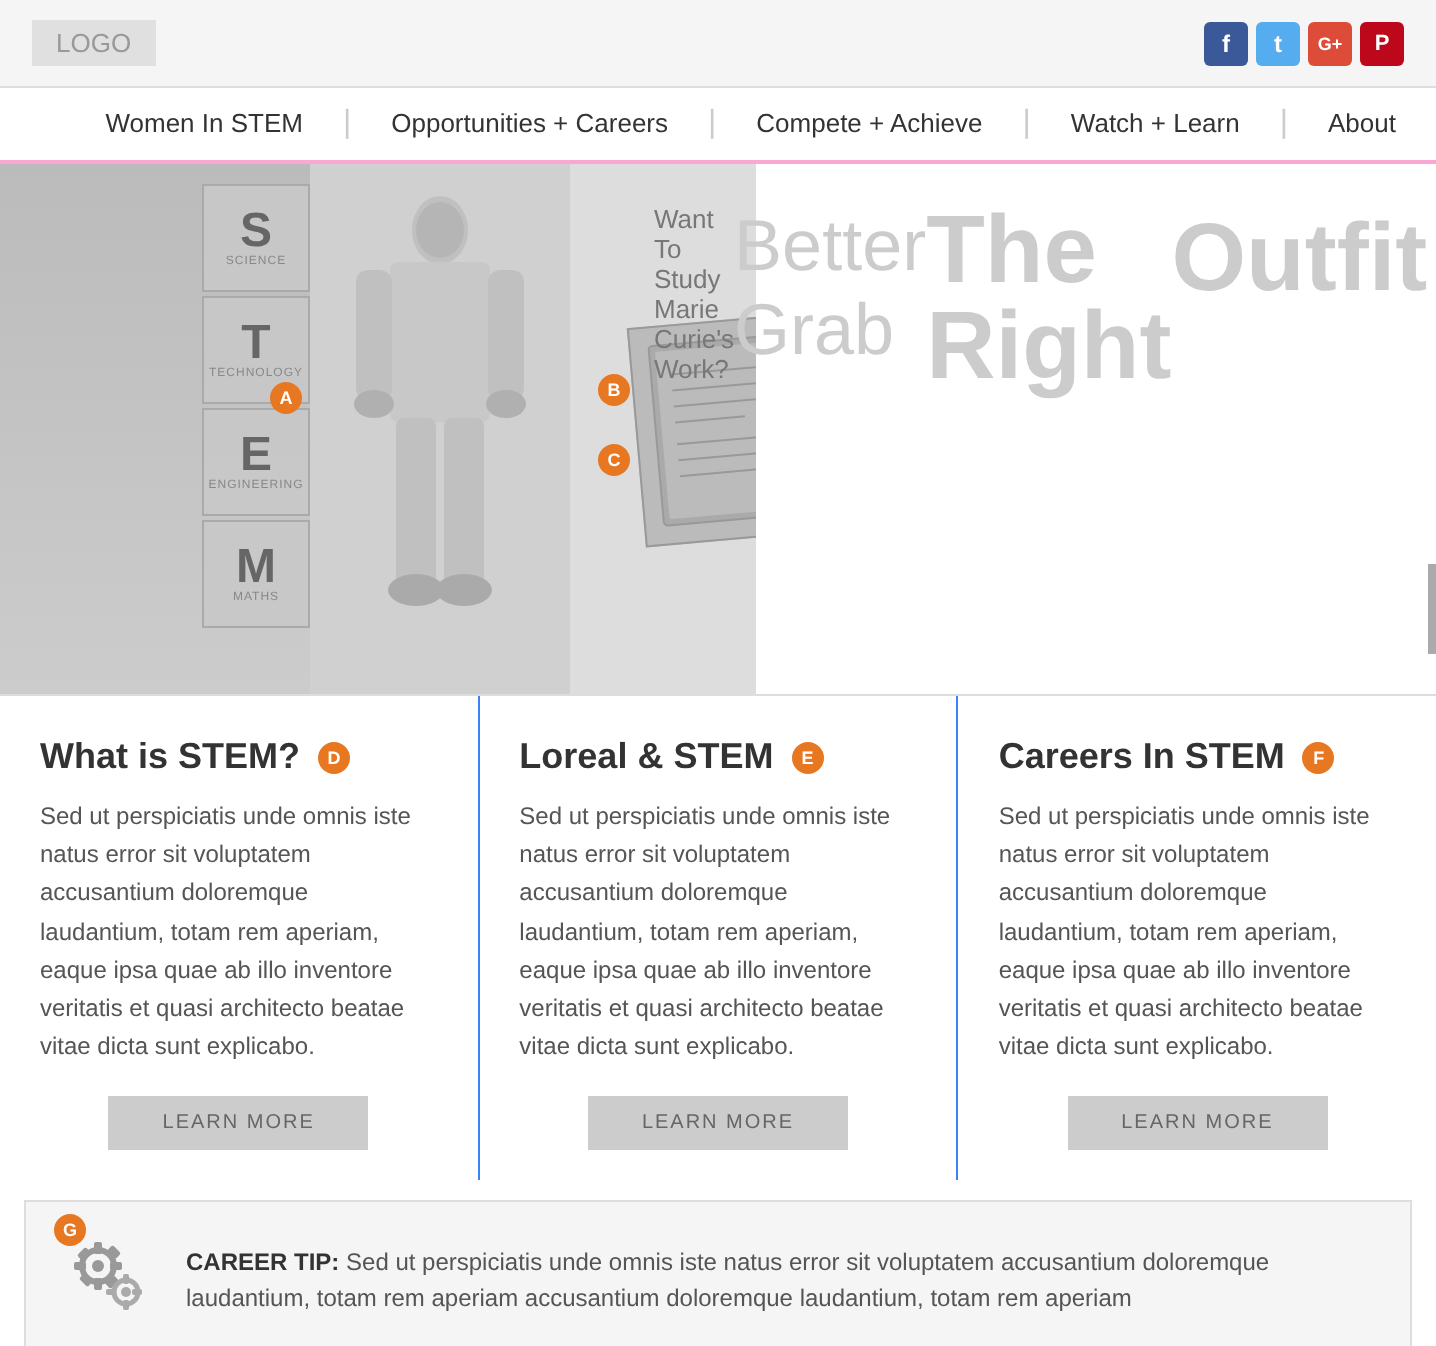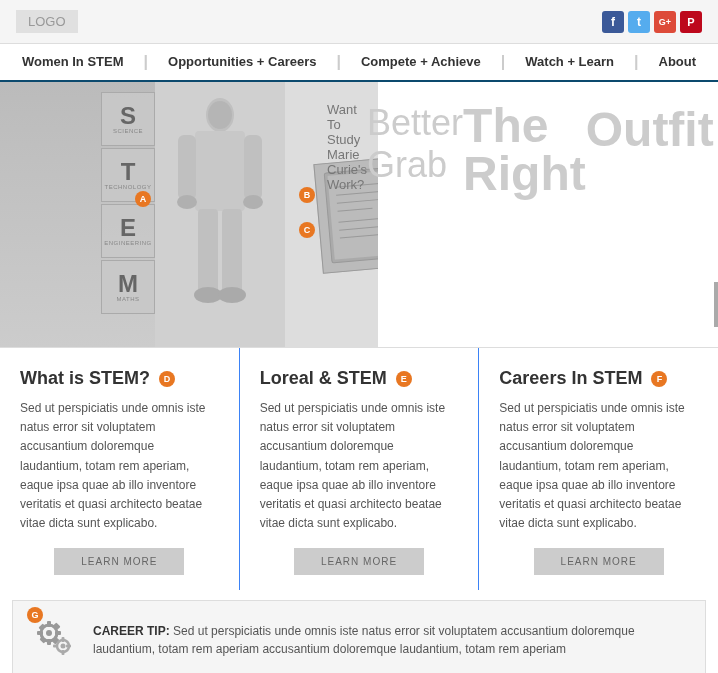--- a/index.html
+++ b/index.html
@@ -9,21 +9,21 @@
     .header { display: flex; align-items: center; justify-content: space-between; padding: 8px 16px; background: #f5f5f5; border-bottom: 1px solid #ddd; height: 44px; }
     .logo { font-size: 13px; color: #999; background: #e0e0e0; padding: 4px 12px; }
     .social-icons { display: flex; gap: 4px; }
     .social-icon { width: 22px; height: 22px; border-radius: 3px; display: flex; align-items: center; justify-content: center; font-size: 12px; font-weight: bold; color: #fff; cursor: pointer; }
     .fb { background: #3b5998; }
     .tw { background: #55acee; }
     .gp { background: #dd4b39; }
     .pi { background: #bd081c; }
 
     
-    nav { display: flex; align-items: center; justify-content: center; background: #fff; border-bottom: 2px solid #0c4a6e; padding: 0; height: 38px; font-weight: bold; }
+    nav { display: flex; align-items: center; justify-content: flex-end; background: #fff; border-bottom: 2px solid #f9a8d4; padding: 0; height: 38px; }
     nav a { padding: 0 20px; font-size: 13px; color: #333; text-decoration: none; cursor: pointer; line-height: 38px; }
     .nav-divider { color: #ccc; font-size: 16px; line-height: 38px; }
 
     
     .hero { position: relative; background: #e8e8e8; height: 265px; overflow: hidden; display: flex; }
     .book-img { width: 90px; height: 110px; background: #bbb; border: 1px solid #999; transform: rotate(-5deg); display: flex; align-items: center; justify-content: center; }
     .hero-text { position: absolute; right: 0; top: 0; width: 340px; height: 100%; background: #fff; display: flex; flex-direction: row; justify-content: center; padding: 20px 30px; }
     .hero-subtitle { font-size: 13px; color: #777; margin-bottom: 5px; }
     .hero-title-line1 { font-size: 36px; font-weight: normal; color: #ccc; }
     .hero-title-line2 { font-size: 48px; font-weight: bold; color: #ccc; line-height: 1; }

